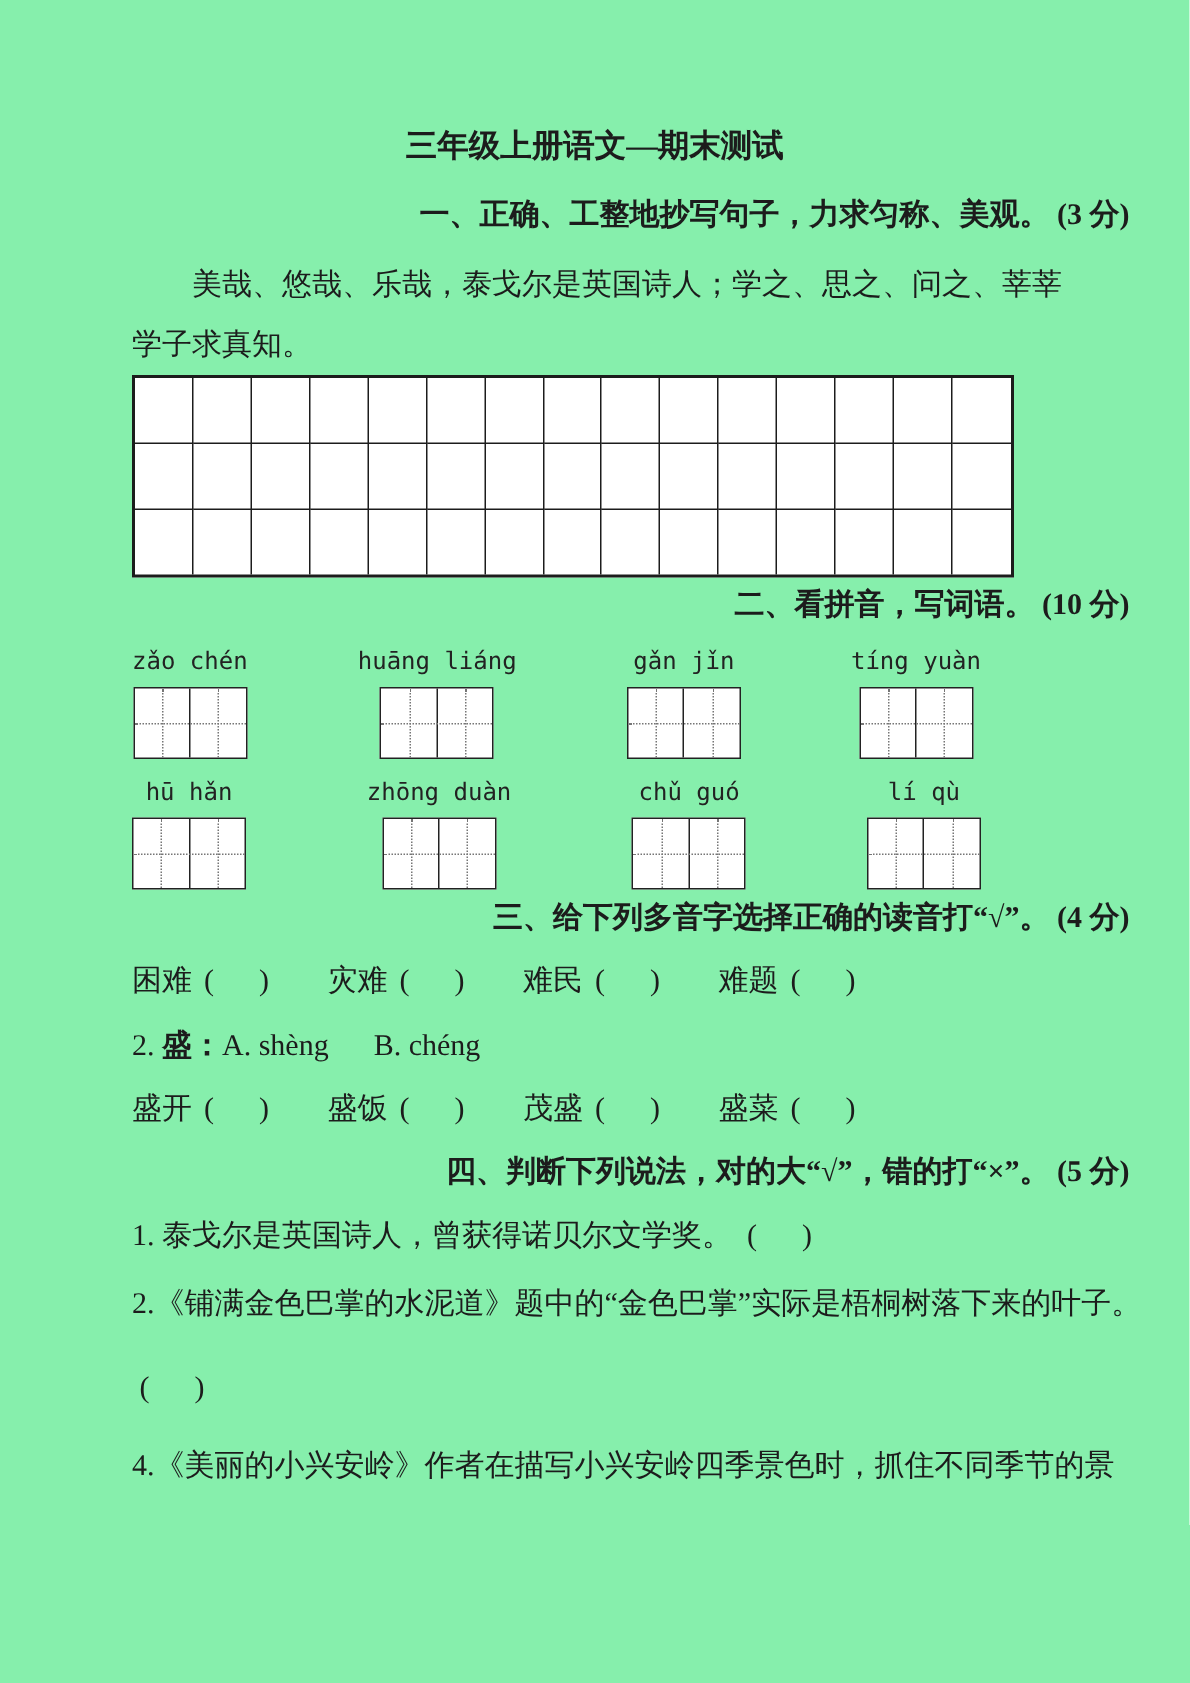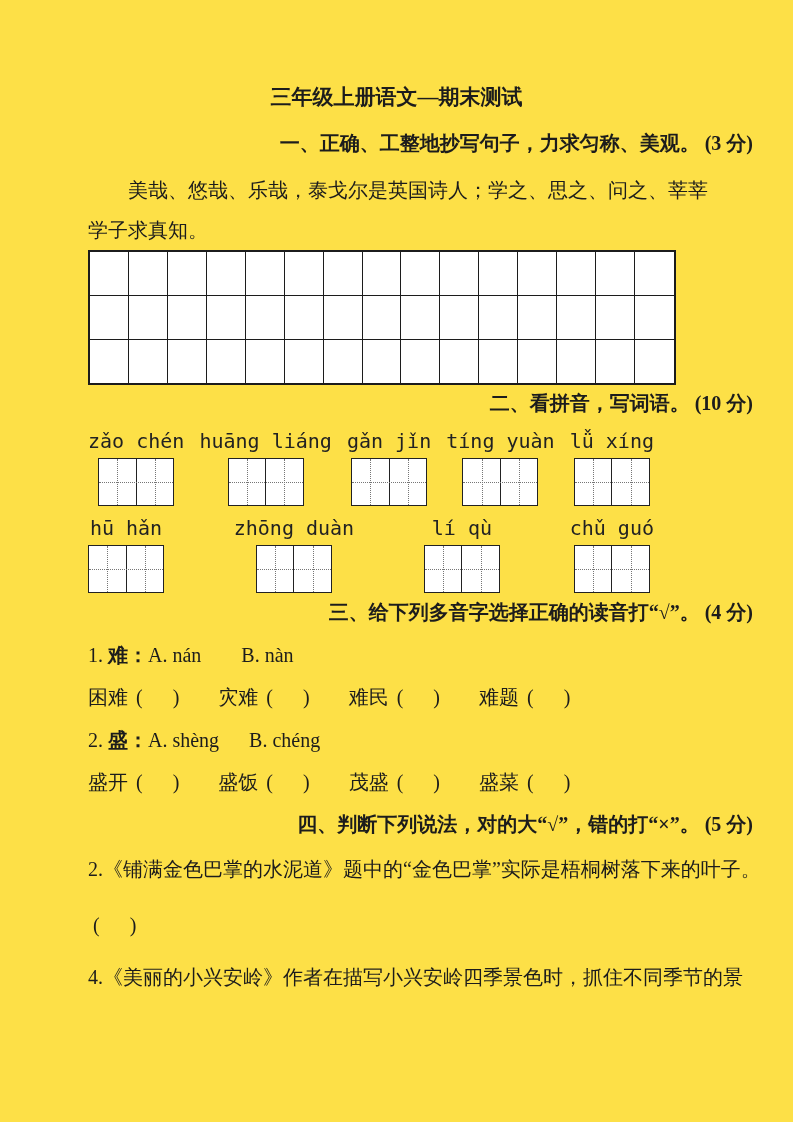--- a/index.html
+++ b/index.html
@@ -1,18 +1,18 @@
 <!DOCTYPE html>
 <html><head>
 <meta charset="utf-8">
 <style>
   html,body { margin:0; padding:0; background:#ffffff; }
   .page {
     width:793px; height:1122px;
-    background:#fde047;
+    background:#86efac;
     color:#1c1c1c;
     font-family:"Liberation Serif","DejaVu Serif",serif;
     font-size:20px;
     box-sizing:border-box;
     padding:84px 40px 0 88px;
     position:relative;
     overflow:hidden;
   }
   .line { line-height:26px; white-space:nowrap; }
   .title {
@@ -46,21 +46,21 @@
     width:566px;
     display:flex;
     justify-content:space-between;
     align-items:flex-start;
   }
   .pin-row.first { margin-top:14px; }
   .pin-row.second { margin-top:11px; }
   .pin-col { display:flex; flex-direction:column; align-items:center; }
   .pinyin {
     font-family:"DejaVu Sans Mono",monospace;
-    font-size:20px;
+    font-size:16px;
     line-height:22px;
     white-space:nowrap;
     color:#222;
   }
   .tian {
     margin-top:6px;
     position:relative;
     width:74px; height:46px;
     border:1.6px solid #222;
     display:flex;
@@ -170,80 +170,71 @@
           <div class="tcell"></div>
         </div>
     </div>
     <div class="pin-col">
       <div class="pinyin">tíng yuàn</div>
       <div class="tian">
           <div class="tcell"></div>
           <div class="tcell"></div>
         </div>
     </div>
-    <div class="pin-col">
-      <div class="pinyin">lǚ xíng</div>
-      <div class="tian">
-          <div class="tcell"></div>
-          <div class="tcell"></div>
-        </div>
-    </div>
   </div>
 
   <div class="pin-row second">
     <div class="pin-col">
       <div class="pinyin">hū hǎn</div>
       <div class="tian">
           <div class="tcell"></div>
           <div class="tcell"></div>
         </div>
     </div>
     <div class="pin-col">
       <div class="pinyin">zhōng duàn</div>
       <div class="tian">
           <div class="tcell"></div>
           <div class="tcell"></div>
         </div>
     </div>
     <div class="pin-col">
+      <div class="pinyin">chǔ guó</div>
+      <div class="tian">
+          <div class="tcell"></div>
+          <div class="tcell"></div>
+        </div>
+    </div>
+    <div class="pin-col">
       <div class="pinyin">lí qù</div>
       <div class="tian">
           <div class="tcell"></div>
           <div class="tcell"></div>
         </div>
     </div>
-    <div class="pin-col">
-      <div class="pinyin">chǔ guó</div>
-      <div class="tian">
-          <div class="tcell"></div>
-          <div class="tcell"></div>
-        </div>
-    </div>
   </div>
 
   <div class="line sec-heading h3">三、给下列多音字选择正确的读音打“√”。&nbsp;(4 分)</div>
 
-  <div class="line opt-line">
-    <span>1.&nbsp;</span><span class="poly-char">难：</span><span>A. nán&nbsp;&nbsp;&nbsp;&nbsp;&nbsp;&nbsp;&nbsp;&nbsp;B. nàn</span>
-  </div>
   <div class="line words-line">
     <span class="wgroup"><span>困难</span><span class="paren">(&nbsp;&nbsp;&nbsp;&nbsp;&nbsp;&nbsp;)</span></span>
     <span class="wgroup"><span>灾难</span><span class="paren">(&nbsp;&nbsp;&nbsp;&nbsp;&nbsp;&nbsp;)</span></span>
     <span class="wgroup"><span>难民</span><span class="paren">(&nbsp;&nbsp;&nbsp;&nbsp;&nbsp;&nbsp;)</span></span>
     <span class="wgroup"><span>难题</span><span class="paren">(&nbsp;&nbsp;&nbsp;&nbsp;&nbsp;&nbsp;)</span></span>
   </div>
 
   <div class="line opt-line">
     <span>2.&nbsp;</span><span class="poly-char">盛：</span><span>A. shèng&nbsp;&nbsp;&nbsp;&nbsp;&nbsp;&nbsp;B. chéng</span>
   </div>
   <div class="line words-line">
     <span class="wgroup"><span>盛开</span><span class="paren">(&nbsp;&nbsp;&nbsp;&nbsp;&nbsp;&nbsp;)</span></span>
     <span class="wgroup"><span>盛饭</span><span class="paren">(&nbsp;&nbsp;&nbsp;&nbsp;&nbsp;&nbsp;)</span></span>
     <span class="wgroup"><span>茂盛</span><span class="paren">(&nbsp;&nbsp;&nbsp;&nbsp;&nbsp;&nbsp;)</span></span>
     <span class="wgroup"><span>盛菜</span><span class="paren">(&nbsp;&nbsp;&nbsp;&nbsp;&nbsp;&nbsp;)</span></span>
   </div>
 
   <div class="line sec-heading h4">四、判断下列说法，对的大“√”，错的打“×”。&nbsp;(5 分)</div>
+  <div class="line s4-item">1. 泰戈尔是英国诗人，曾获得诺贝尔文学奖。&nbsp;&nbsp;(&nbsp;&nbsp;&nbsp;&nbsp;&nbsp;&nbsp;)</div>
   <div class="line s4-item m2">2.《铺满金色巴掌的水泥道》题中的“金色巴掌”实际是梧桐树落下来的叶子。</div>
   <div class="line s4-item m3">&nbsp;(&nbsp;&nbsp;&nbsp;&nbsp;&nbsp;&nbsp;)</div>
   <div class="line s4-item m4">4.《美丽的小兴安岭》作者在描写小兴安岭四季景色时，抓住不同季节的景</div>
 
 </div>
 
 </body></html>

